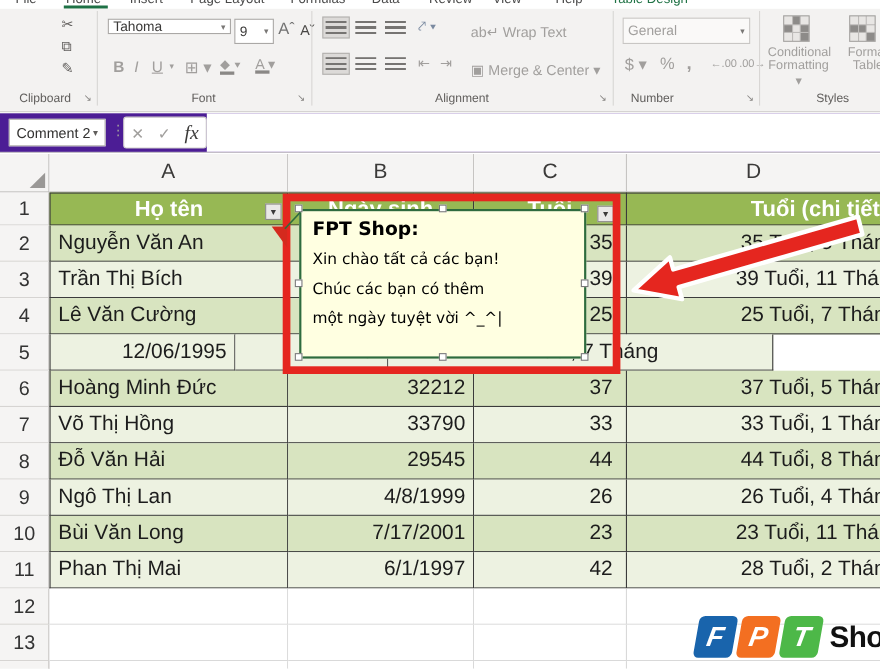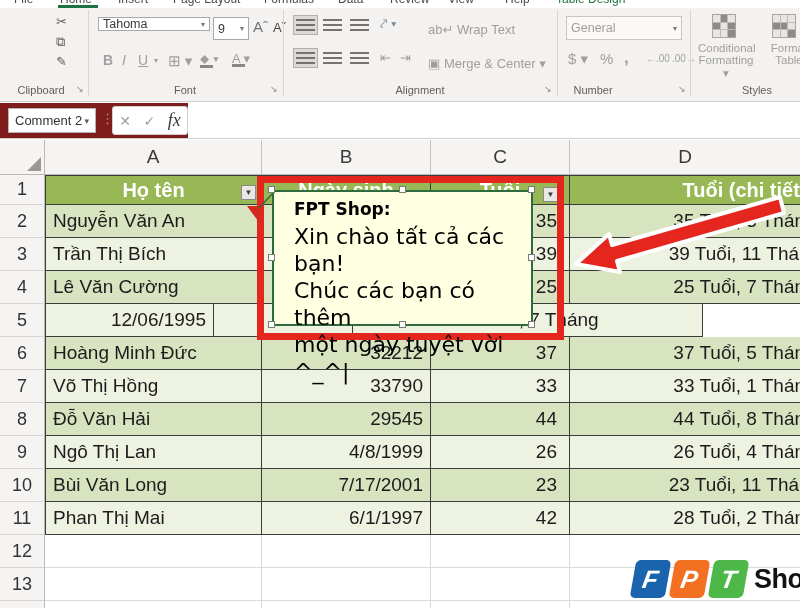--- a/index.html
+++ b/index.html
@@ -31,21 +31,21 @@
   .clipb::before { content:""; position:absolute; left:5px; top:-4px; width:10px; height:5px; background:#c9995b; border-radius:1px; }
   .clipb::after { content:""; position:absolute; left:3px; top:3px; width:14px; height:20px; background:#fff; border:1px solid #b5b3b1; }
   .paste .lbl { margin-top:5px; font-size:12px; color:#484644; }
   .paste .car { font-size:8px; color:#605e5c; }
   .cficon { position:absolute; width:24px; height:24px; display:grid; grid-template-columns:1fr 1fr 1fr; grid-template-rows:1fr 1fr 1fr; gap:1px; background:#bdbbb9; border:1px solid #a8a6a4; }
   .cficon i { background:#e8e6e4; }
   .cficon i.d { background:#8d8b89; }
   .colorbar { display:block; width:13px; height:3px; background:#8a8886; margin-top:-2px; }
 
   
-  .fbar { position:absolute; left:0; top:103px; width:800px; height:36px; background:#7f1d1d; border-bottom:1px solid #cfcdcb; }
+  .fbar { position:absolute; left:0; top:103px; width:800px; height:36px; background:#4c1d95; border-bottom:1px solid #cfcdcb; }
   .namebox { position:absolute; left:8px; top:5px; width:88px; height:25px; background:#fff; border:1px solid #b5b3b1; display:flex; align-items:center; font-size:13px; color:#323130; padding:0 6px; }
   .namebox .caret { margin-left:auto; font-size:9px; color:#605e5c; }
   .fdots { position:absolute; left:101px; top:8px; color:#a19f9d; font-size:13px; letter-spacing:-1px; }
   .fbtns { position:absolute; left:112px; top:3px; width:76px; height:29px; background:#fff; border:1px solid #d2d0ce; border-radius:3px; display:flex; align-items:center; justify-content:space-around; }
   .fbtns .x { color:#a19f9d; font-size:14px; }
   .fbtns .ck { color:#a19f9d; font-size:14px; }
   .fbtns .fx { color:#3b3a39; font-size:18px; font-style:italic; font-family:"Liberation Serif", serif; }
   .finput { position:absolute; left:188px; top:0; width:612px; height:35px; background:#fff; font-size:13px; color:#333; padding:8px; }
 
   
@@ -68,23 +68,23 @@
   .cell.num  { justify-content:flex-end; padding-right:7px; }
   .cell.age  { justify-content:flex-end; padding-right:12px; }
   .cell.detail { justify-content:center; }
   .erow .cell { background:#fff; border-right:1px solid #d9d9d9; border-bottom:1px solid #d9d9d9; border-left:none; }
   .erow .cell:first-child { border-left:none; }
 
   .filterbtn { position:absolute; width:15px; height:15px; background:#e9e8e7; border:1px solid #8c8a88; display:flex; align-items:center; justify-content:center; font-size:8px; color:#3b3a39; z-index:4; }
 
   
   .redrect { position:absolute; left:257px; top:176px; width:307px; height:164px; border:7px solid #e5261f; z-index:6; }
-  .comment { position:absolute; left:272px; top:190px; width:261px; height:136px; background:#ffffe1; border:2px solid #2e6b3e; z-index:8; padding:4px 20px; font-family:"DejaVu Sans", sans-serif; }
+  .comment { position:absolute; left:272px; top:190px; width:261px; height:136px; background:#ffffe1; border:2px solid #2e6b3e; z-index:8; padding:4px 10px; font-family:"DejaVu Sans", sans-serif; }
   .comment .author { font-size:17px; font-weight:bold; color:#000; line-height:27px; }
-  .comment .line { font-size:22px; color:#000; line-height:27px; }
+  .comment .line { font-size:14px; color:#000; line-height:27px; }
   .handle { position:absolute; width:7px; height:7px; background:#fff; border:1px solid #7a7a7a; z-index:9; }
   .overlay-svg { position:absolute; left:0; top:0; width:800px; height:608px; z-index:20; pointer-events:none; }
 
   
   .logo { position:absolute; left:633px; top:556px; height:46px; display:flex; align-items:center; z-index:15; }
   .lglyph { width:35px; height:38px; border-radius:5px; transform:skewX(-10deg); display:flex; align-items:center; justify-content:center;
             color:#fff; font-weight:bold; font-style:italic; font-size:25px; margin-right:4px; }
   .lg-f { background:#1964ac; } .lg-p { background:#f36f21; } .lg-t { background:#4db848; }
   .logo .shop { font-size:27px; font-weight:bold; color:#111; margin-left:4px; letter-spacing:-0.5px; }
 </style>

